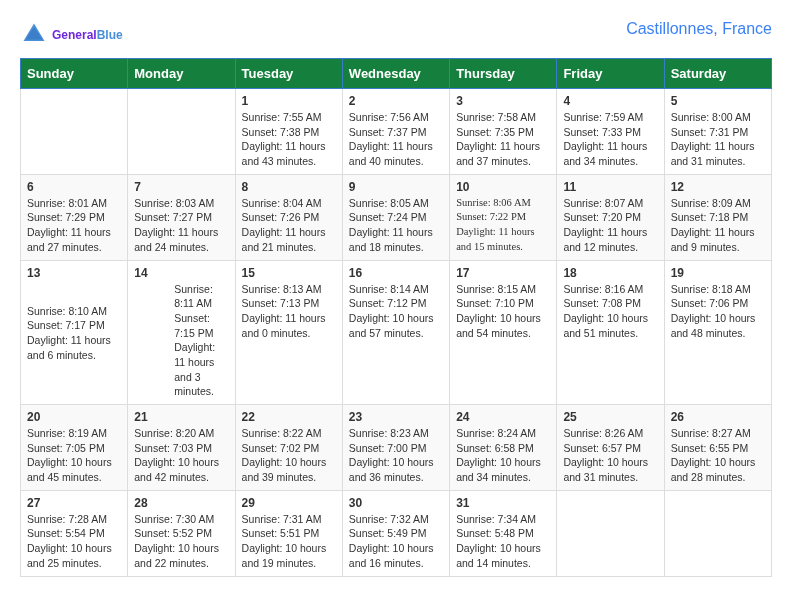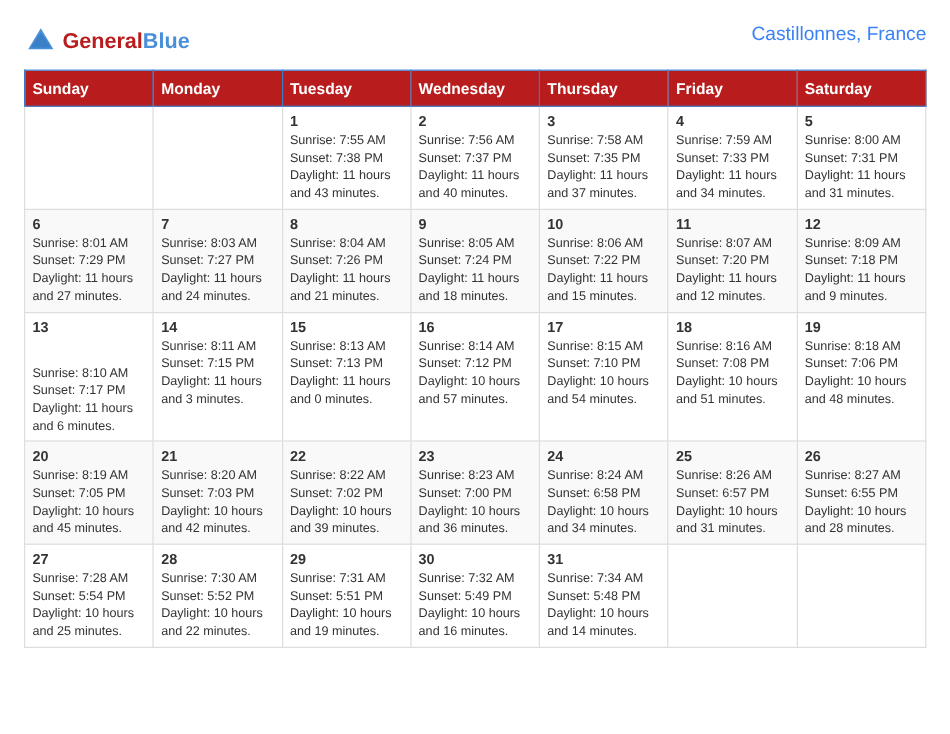--- a/index.html
+++ b/index.html
@@ -36,21 +36,21 @@
     .location-title {
       font-size: 16px;
       color: #3b82f6;
     }
     .calendar {
       width: 100%;
       border-collapse: collapse;
       border: 1px solid #ccc;
     }
     .calendar th {
-      background-color: #b91c1c;
+      background-color: #15803d;
       color: #fff;
       font-size: 13px;
       font-weight: bold;
       padding: 7px 6px;
       text-align: left;
       border: 1px solid #3a7bc8;
     }
     .calendar td {
       vertical-align: top;
       border: 1px solid #ddd;
@@ -86,21 +86,21 @@
 <body>
 
 <div class="header">
   <div class="logo">
     <svg class="logo-icon" viewBox="0 0 40 40">
       <polygon points="20,5 35,30 5,30" fill="#4a90d9"></polygon>
       <polygon points="20,10 32,28 8,28" fill="#2a6db5" opacity="0.5"></polygon>
     </svg>
     <div>
       <div>
-        <span style="font-size:18px;font-weight:bold;color:#b91c1c;">General</span><span style="font-size:18px;font-weight:bold;color:#4a90d9;">Blue</span>
+        <span style="font-size:12px;font-weight:bold;color:#6d28d9;">General</span><span style="font-size:12px;font-weight:bold;color:#4a90d9;">Blue</span>
       </div>
     </div>
   </div>
   <div class="title-section">
     <div class="location-title">Castillonnes, France</div>
   </div>
 </div>
 
 <table class="calendar">
   <thead>
@@ -169,21 +169,21 @@
 Daylight: 11 hours and 21 minutes.</div>
         </td>
         <td>
           <span class="day-num">9</span>
           <div class="day-info" style="white-space: pre-line;">Sunrise: 8:05 AM
 Sunset: 7:24 PM
 Daylight: 11 hours and 18 minutes.</div>
         </td>
         <td>
           <span class="day-num">10</span>
-          <div class="day-info" style="white-space: pre-line;">Sunrise: 8:06 AM
+          <div class="day-info" style="white-space: pre-line; font-family: Liberation Serif, serif;">Sunrise: 8:06 AM
 Sunset: 7:22 PM
 Daylight: 11 hours and 15 minutes.</div>
         </td>
         <td>
           <span class="day-num">11</span>
           <div class="day-info" style="white-space: pre-line;">Sunrise: 8:07 AM
 Sunset: 7:20 PM
 Daylight: 11 hours and 12 minutes.</div>
         </td>
         <td>
@@ -195,21 +195,21 @@
       </tr>
       <tr>
         <td>
           <span class="day-num">13</span>
           <div class="day-info" style="white-space: pre-line; margin-top: 24px;">Sunrise: 8:10 AM
 Sunset: 7:17 PM
 Daylight: 11 hours and 6 minutes.</div>
         </td>
         <td>
           <span class="day-num">14</span>
-          <div class="day-info" style="white-space: pre-line;">Sunrise: 8:11 AM
+          <div class="day-info" style="white-space: pre-line; margin-left: 40px;">Sunrise: 8:11 AM
 Sunset: 7:15 PM
 Daylight: 11 hours and 3 minutes.</div>
         </td>
         <td>
           <span class="day-num">15</span>
           <div class="day-info" style="white-space: pre-line;">Sunrise: 8:13 AM
 Sunset: 7:13 PM
 Daylight: 11 hours and 0 minutes.</div>
         </td>
         <td>

